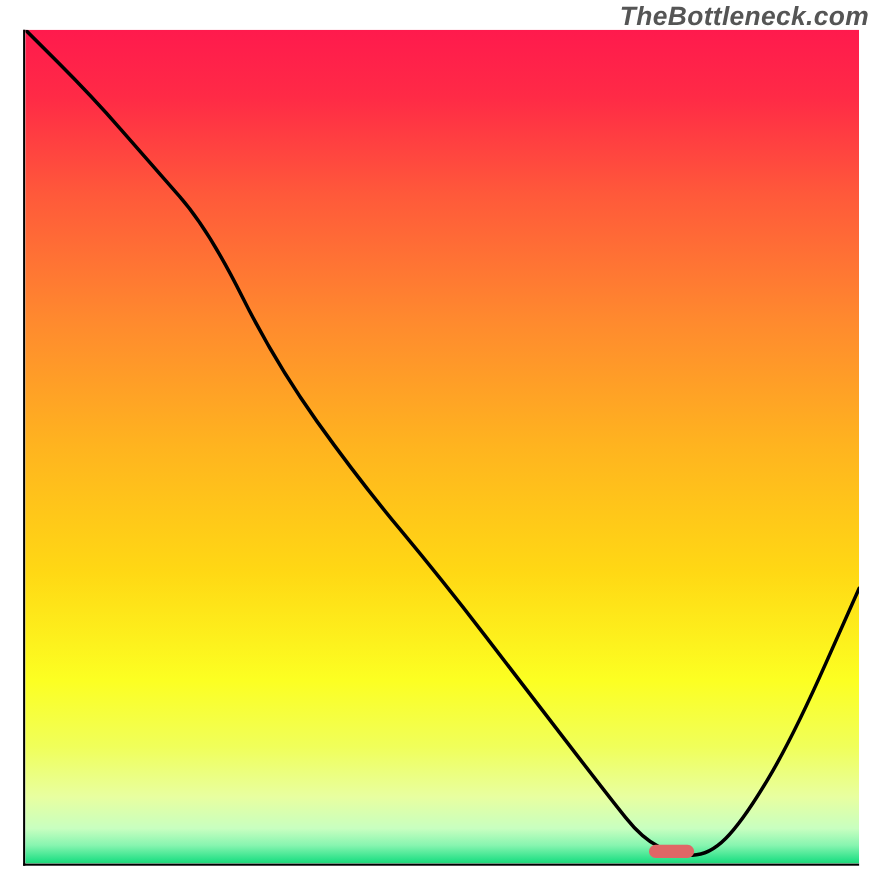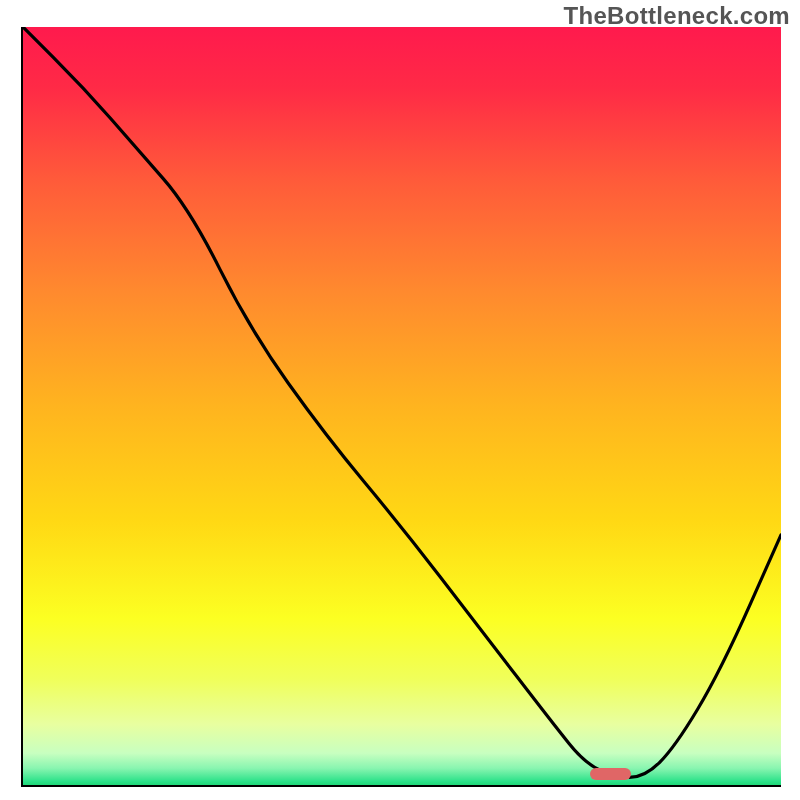--- a/index.html
+++ b/index.html
@@ -7,20 +7,21 @@
     padding: 0;
     width: 800px;
     height: 800px;
     background: #ffffff;
     font-family: Arial, Helvetica, sans-serif;
   }
   .container {
     position: relative;
     width: 800px;
     height: 800px;
+    font-style: italic;
   }
   .watermark {
     position: absolute;
     top: 2px;
     right: 10px;
     font-size: 24px;
     font-weight: bold;
     color: #555555;
     letter-spacing: 0.3px;
   }

